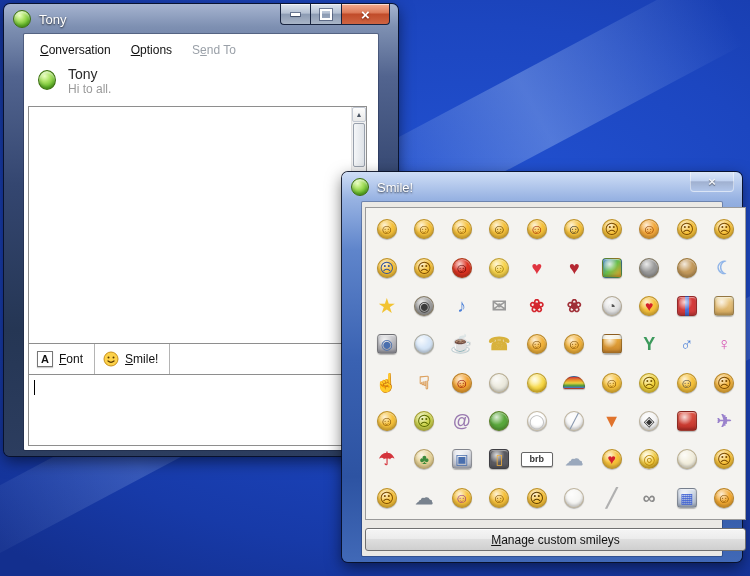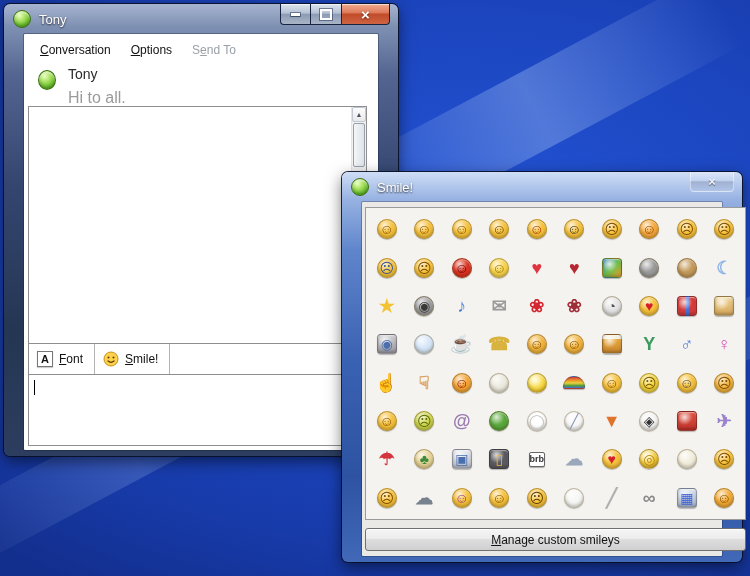--- a/index.html
+++ b/index.html
@@ -42,21 +42,21 @@
   .win-tony .content{background:#fff;border-radius:1px;box-shadow:0 0 0 1px rgba(20,30,55,.35);}
 
   .menubar{height:26px;display:flex;align-items:flex-end;padding:2px 8px 0;gap:4px;box-sizing:border-box;}
   .menu-item{font-size:12px;color:#111;padding:3px 8px;}
   .menu-item.disabled{color:#9aa0a8;}
   .menu-item u{text-decoration:underline;}
 
   .contact{height:46px;display:flex;align-items:flex-start;padding:6px 0 0 14px;gap:12px;box-sizing:border-box;}
   .contact .dot{width:18px;height:18px;margin-top:4px;}
   .c-name{font-size:14px;color:#2a2a2a;line-height:17px;}
-  .c-status{font-size:16px;color:#9a9a9a;line-height:13px;margin-top:8px;}
+  .c-status{font-size:12px;color:#9a9a9a;line-height:13px;}
 
   .bigbox{position:absolute;left:4px;top:72px;width:339px;height:340px;border:1px solid #8e8e8e;
     background:#fff;display:flex;flex-direction:column;box-sizing:border-box;}
   .msgpane{position:relative;flex:0 0 236px;border-bottom:1px solid #8e8e8e;background:#fff;}
   .vscroll{position:absolute;top:0;right:0;bottom:0;width:15px;background:#f2f2f2;border-left:1px solid #e4e4e4;
     display:flex;flex-direction:column;box-sizing:border-box;}
   .sb-btn{flex:0 0 15px;display:flex;align-items:center;justify-content:center;font-size:7px;color:#4a5462;
     background:linear-gradient(180deg,#fdfdfd,#e9e9e9);border:1px solid #c2c8d2;border-radius:2px;box-sizing:border-box;}
   .sb-thumb{flex:0 0 42px;margin:1px;background:linear-gradient(90deg,#f4f6f8,#dfe3e8);
     border:1px solid #98a0ac;border-radius:2px;}
@@ -89,21 +89,21 @@
   .emo{position:relative;width:20px;height:20px;display:flex;align-items:center;justify-content:center;box-sizing:border-box;}
   .shape-c{border-radius:50%;box-shadow:inset 0 -2px 3px rgba(0,0,0,.22), inset 0 1px 1px rgba(255,255,255,.5), 0 1px 1px rgba(0,0,0,.25);
     border:1px solid rgba(90,60,0,.35);}
   .shape-s{border-radius:4px;box-shadow:inset 0 -2px 3px rgba(0,0,0,.22), inset 0 1px 1px rgba(255,255,255,.5), 0 1px 1px rgba(0,0,0,.25);
     border:1px solid rgba(0,0,0,.3);}
   .shape-a{width:22px;height:13px;border-radius:11px 11px 2px 2px;align-self:center;
     box-shadow:0 1px 1px rgba(0,0,0,.25);border:1px solid rgba(0,0,0,.2);}
   .shape-c::before,.shape-s::before{content:'';position:absolute;inset:1px;border-radius:inherit;
     background:radial-gradient(circle at 35% 26%, rgba(255,255,255,.8), rgba(255,255,255,0) 50%);}
   .shape-g{font-size:18px;}
-  .shape-t{width:16px;height:15px;background:#fff;border:1px solid #666;border-radius:2px;
+  .shape-t{width:32px;height:15px;background:#fff;border:1px solid #666;border-radius:2px;
     box-shadow:0 1px 1px rgba(0,0,0,.3);}
   .eg{position:relative;font-size:14px;line-height:1;z-index:2;}
   .shape-g .eg{font-size:18px;font-weight:bold;}
   .shape-t .eg{font-size:9px;font-weight:bold;letter-spacing:0;}
 
   .manage-btn{position:absolute;left:3px;bottom:5px;width:381px;height:23px;box-sizing:border-box;
     border:1px solid #707070;border-radius:3px;display:flex;align-items:center;justify-content:center;
     background:linear-gradient(180deg,#f5f5f5 0%,#ececec 45%,#dedede 50%,#cfcfcf 100%);
     font-size:12px;color:#111;box-shadow:inset 0 1px 0 #fff;}
   .manage-btn u{text-decoration:underline;}

